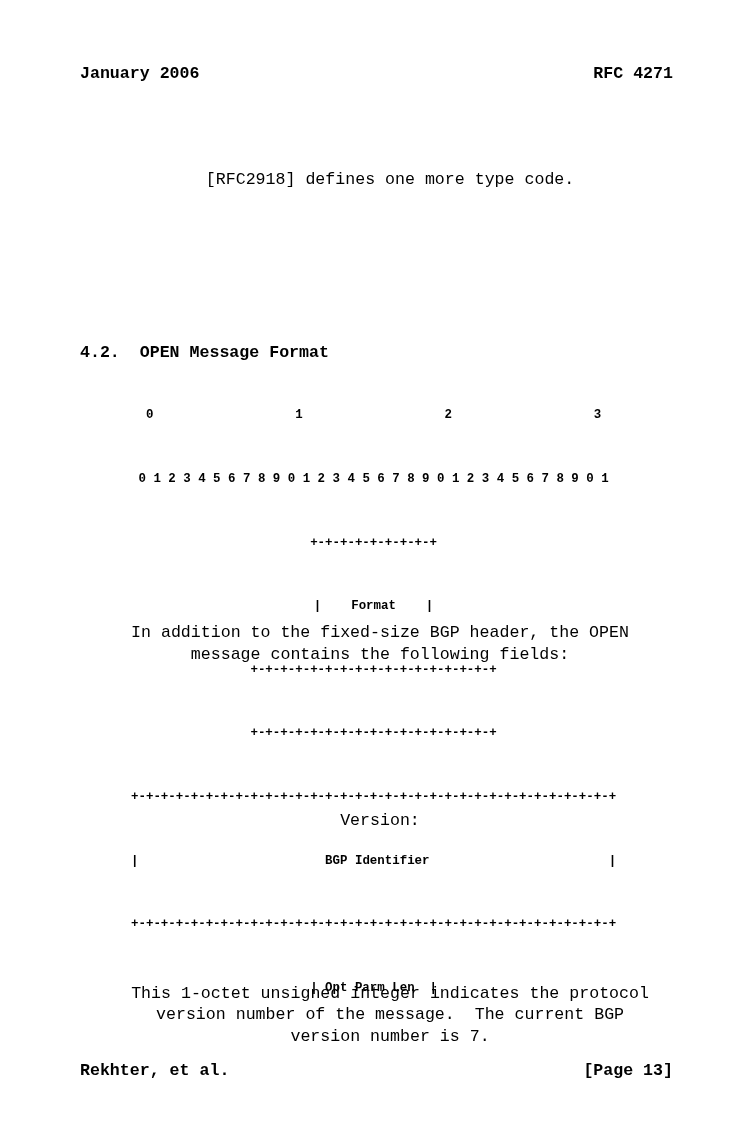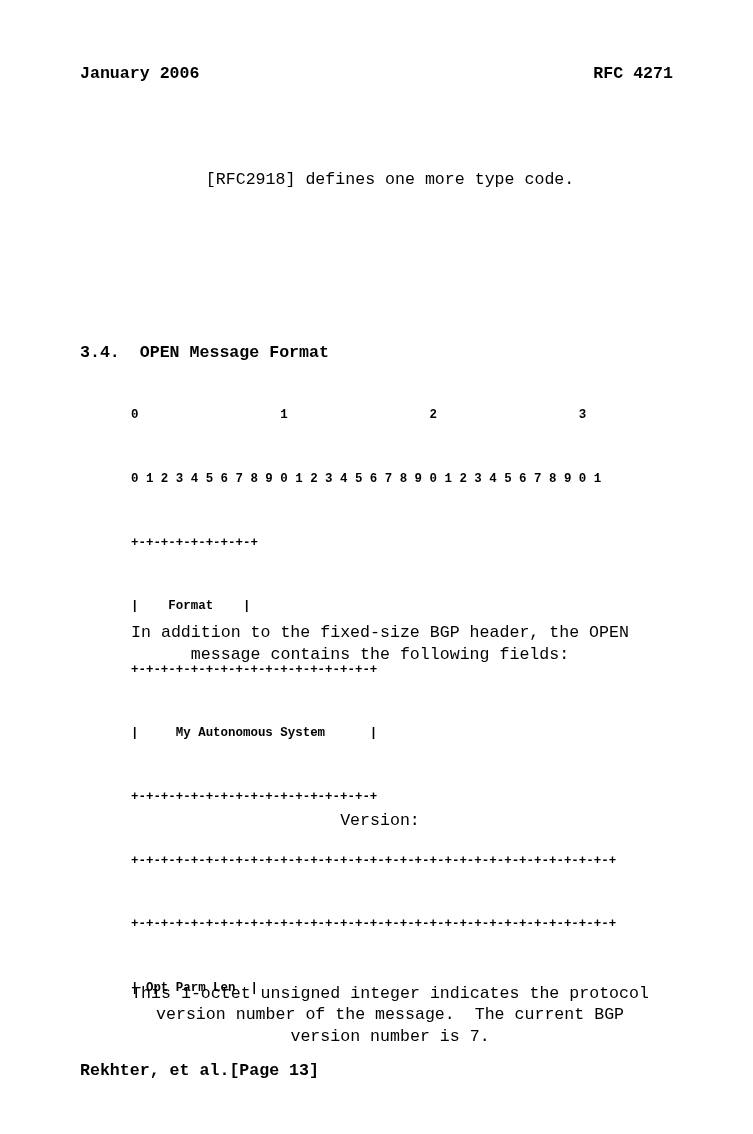--- a/index.html
+++ b/index.html
@@ -76,30 +76,31 @@
     font-weight: bold;
     line-height: 21.2px;
     white-space: pre;
     letter-spacing: 0px;
     color: #000000;
   }
 
   .diagram .dline {
     white-space: pre;
     height: 21.2px;
+    text-align: center;
   }
 
   
   .footer {
     position: absolute;
     left: 80px;
     top: 1055px;
     width: 593px;
     display: flex;
-    justify-content: flex-start;
+    justify-content: space-between;
     align-items: baseline;
     font-size: 16.6px;
     font-weight: bold;
     white-space: pre;
   }
 </style>
 </head>
 <body>
 
 <div class="page">
@@ -108,41 +109,41 @@
     <span>January 2006</span>
     <span>RFC 4271</span>
   </div>
 
   <div class="body-col">
 
     <div class="para indent1">[RFC2918] defines one more type code.</div>
 
     <div class="vspace"></div>
 
-    <div class="heading">3.4.  OPEN Message Format</div>
+    <div class="heading">4.2.  OPEN Message Format</div>
 
     <div class="vspace"></div>
 
 
     <div class="vspace"></div>
 
     <div class="para">In addition to the fixed-size BGP header, the OPEN
 message contains the following fields:</div>
 
   </div>
 
   <div class="diagram">
     <div class="dline">0                   1                   2                   3</div>
     <div class="dline">0 1 2 3 4 5 6 7 8 9 0 1 2 3 4 5 6 7 8 9 0 1 2 3 4 5 6 7 8 9 0 1</div>
     <div class="dline">+-+-+-+-+-+-+-+-+</div>
     <div class="dline">|    Format    |</div>
     <div class="dline">+-+-+-+-+-+-+-+-+-+-+-+-+-+-+-+-+</div>
-    <div class="dline">|     My Autonomous System      |</div>
     <div class="dline">+-+-+-+-+-+-+-+-+-+-+-+-+-+-+-+-+</div>
     <div class="dline">+-+-+-+-+-+-+-+-+-+-+-+-+-+-+-+-+-+-+-+-+-+-+-+-+-+-+-+-+-+-+-+-+</div>
+    <div class="dline">|                         BGP Identifier                        |</div>
     <div class="dline">+-+-+-+-+-+-+-+-+-+-+-+-+-+-+-+-+-+-+-+-+-+-+-+-+-+-+-+-+-+-+-+-+</div>
     <div class="dline">| Opt Parm Len  |</div>
     
     
     
     
     
   </div>
 
   <div class="body-col" style="top: 739px;">

